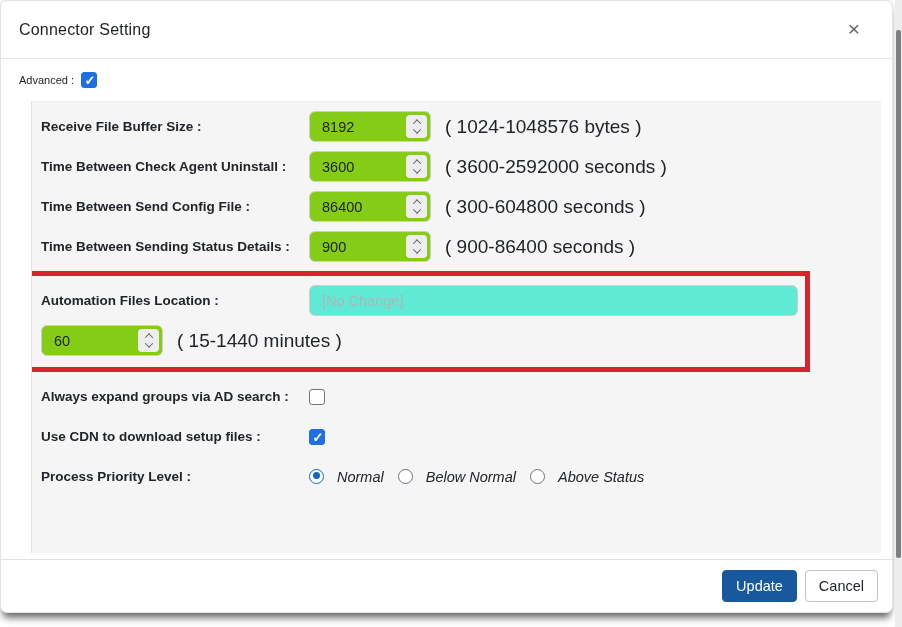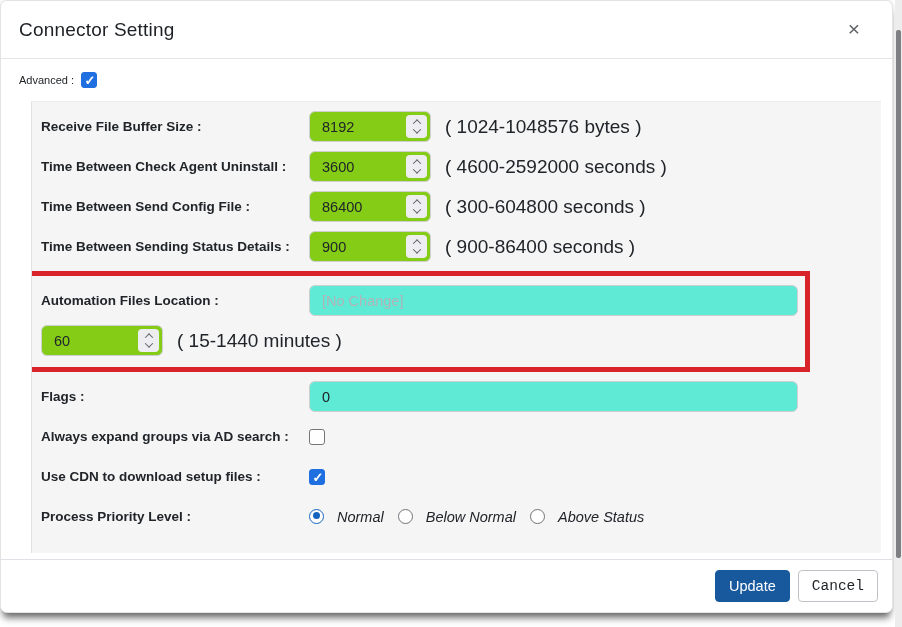--- a/index.html
+++ b/index.html
@@ -8,21 +8,21 @@
   .viewport { position:relative; width:902px; height:627px; }
 
   
   .modal { position:absolute; left:0; top:0; width:893px; height:613px;
     background:#fff; border-radius:7px; border:1px solid #e3e3e3;
     box-shadow:0 8px 7px -3px rgba(0,0,0,0.55), 0 0 4px rgba(0,0,0,0.12);
     display:flex; flex-direction:column; overflow:hidden; }
 
   .modal-header { position:relative; height:58px; border-bottom:1px solid #e5e5e5;
     display:flex; align-items:center; padding:0 18px; flex:0 0 auto; }
-  .modal-title { font-size:19px; font-weight:500; color:#1d2025; letter-spacing:0.2px; }
+  .modal-title { font-size:16px; font-weight:500; color:#1d2025; letter-spacing:0.2px; }
   .close-btn { position:absolute; right:26px; top:16px; width:24px; height:24px;
     border:none; background:transparent; color:#5f6368; font-size:21px; line-height:22px;
     cursor:pointer; font-family:"Liberation Sans", sans-serif; }
 
   .modal-body { flex:1 1 auto; padding-top:13px; position:relative; }
 
   .advanced-row { display:flex; align-items:center; padding-left:18px; margin-bottom:13px; }
   .advanced-label { font-size:11px; color:#212529; margin-right:7px; }
 
   
@@ -78,21 +78,21 @@
     width:7px; height:7px; border-radius:50%; background:#1565c0; }
   .radio-label { font-size:14.5px; color:#212529; }
 
   
   .modal-footer { flex:0 0 53px; border-top:1px solid #dee2e6; background:#fff;
     display:flex; align-items:center; justify-content:flex-end; gap:8px;
     padding:0 14px; }
   .btn { font-family:"Liberation Sans", sans-serif; font-size:14.5px; border-radius:4px;
     padding:7px 13px; cursor:pointer; }
   .btn-update { background:#17599c; border:1px solid #17599c; color:#fff; }
-  .btn-cancel { background:#fff; border:1px solid #bfc3c7; color:#212529;font-family:Liberation Mono, monospace; }
+  .btn-cancel { background:#fff; border:1px solid #bfc3c7; color:#212529; }
 
   
   .scrollbar { position:absolute; right:0; top:0; width:7px; height:627px;
     background:#ededee; }
   .scroll-thumb { position:absolute; right:1px; top:30px; width:5px; height:528px;
     background:#7d7f82; border-radius:2px; }
 </style>
 </head>
 <body>
 
@@ -130,21 +130,21 @@
 
         <div class="frow">
           <div class="flabel">Time Between Check Agent Uninstall :</div>
           <div class="num-wrap">
             <input class="num-input" type="text" value="3600" style="">
             <span class="spinner">
               <span class="chev up"></span>
               <span class="chev down"></span>
             </span>
           </div>
-          <span class="hint">( 4600-2592000 seconds )</span>
+          <span class="hint">( 3600-2592000 seconds )</span>
         </div>
 
         <div class="frow">
           <div class="flabel">Time Between Send Config File :</div>
           <div class="num-wrap">
             <input class="num-input" type="text" value="86400" style="">
             <span class="spinner">
               <span class="chev up"></span>
               <span class="chev down"></span>
             </span>
@@ -174,24 +174,20 @@
               <input class="num-input" type="text" value="60" style="">
               <span class="spinner">
                 <span class="chev up"></span>
                 <span class="chev down"></span>
               </span>
             </div>
             <span class="hint">( 15-1440 minutes )</span>
           </div>
         </div>
 
-        <div class="frow">
-          <div class="flabel">Flags :</div>
-          <input class="wide-input" type="text" value="0" style="">
-        </div>
 
         <div class="frow">
           <div class="flabel">Always expand groups via AD search :</div>
           <span class="cbx"></span>
         </div>
 
         <div class="frow">
           <div class="flabel">Use CDN to download setup files :</div>
           <span class="cbx checked">
               <span class="tick">✓</span>

